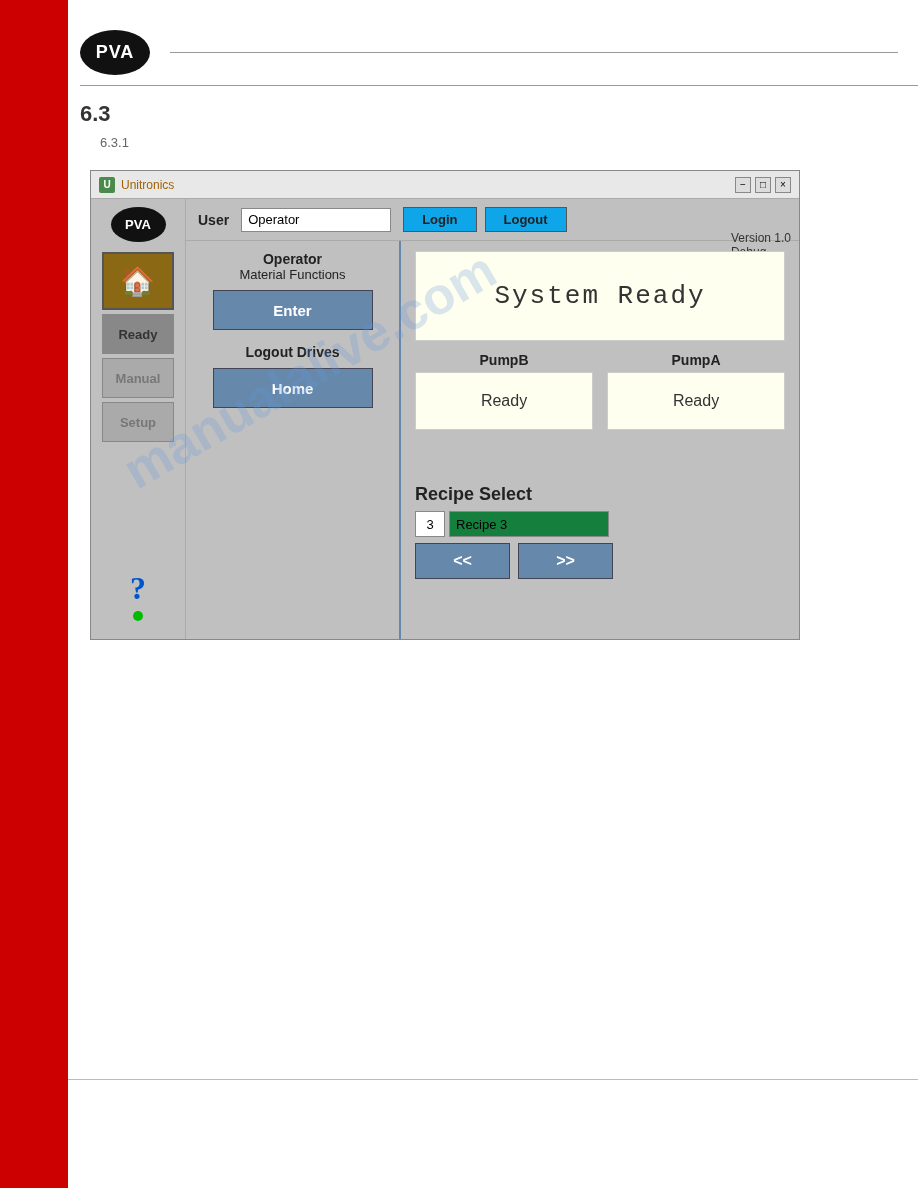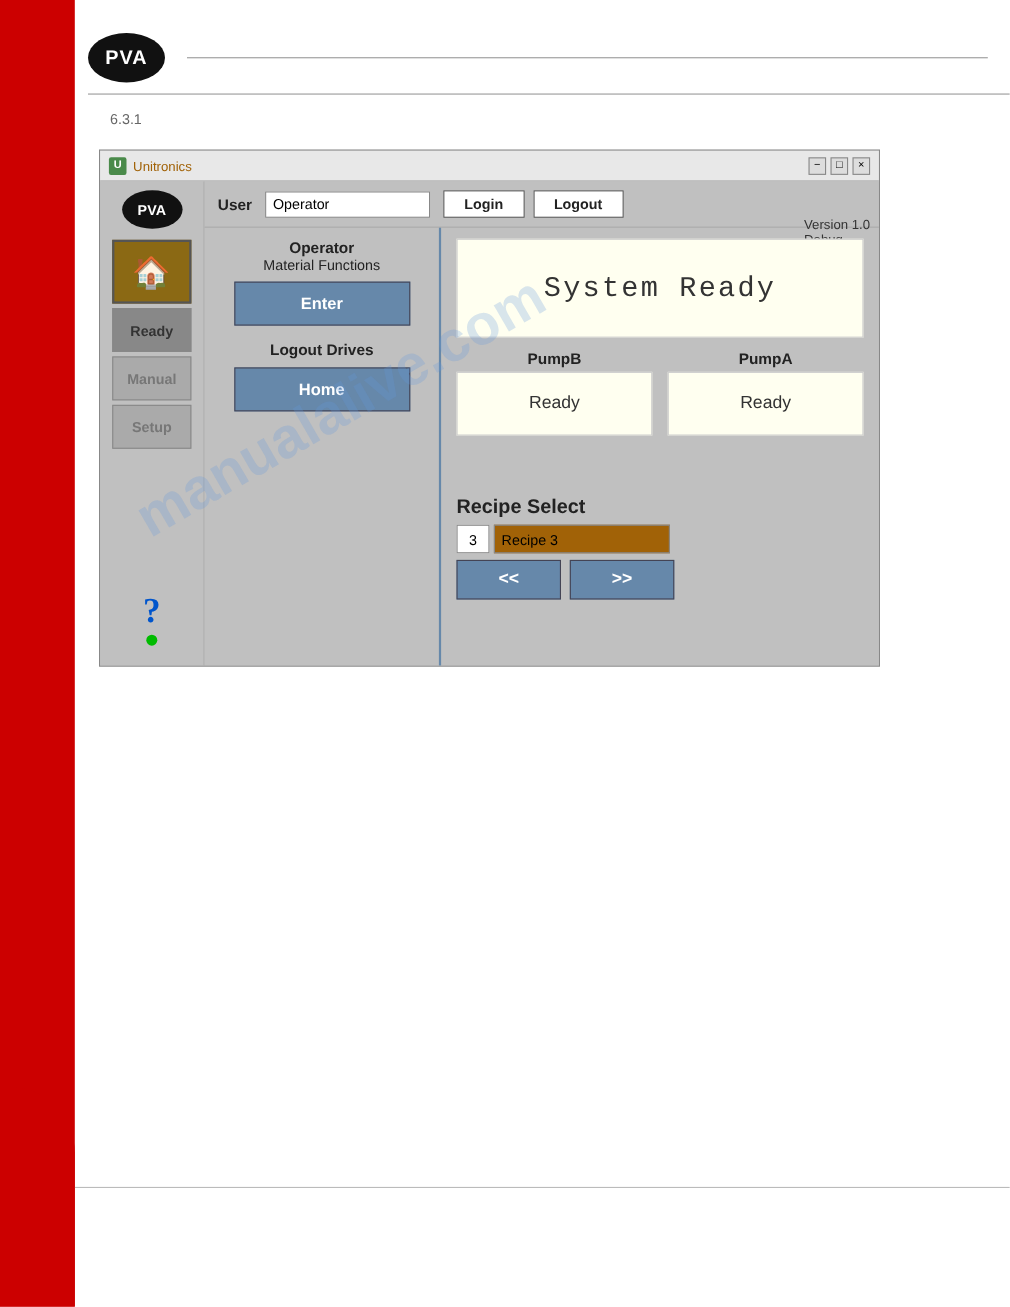--- a/index.html
+++ b/index.html
@@ -251,21 +251,21 @@
       border: 1px solid #888;
       padding: 2px 6px;
       font-size: 13px;
     }
     .user-btns {
       display: flex;
       gap: 8px;
     }
     .user-btn {
       padding: 4px 18px;
-      background: #ffffff;
+      background: #0ea5e9;
       border: 1px solid #555;
       font-size: 13px;
       font-weight: bold;
       color: #222;
       cursor: pointer;
     }
 
     
     .version-info {
       position: absolute;
@@ -397,21 +397,21 @@
       background: white;
       border: 1px solid #888;
       display: flex;
       align-items: center;
       justify-content: center;
       font-size: 13px;
     }
     .recipe-name {
       width: 160px;
       height: 26px;
-      background: #a16207;
+      background: #15803d;
       border: 1px solid #888;
       padding: 2px 6px;
       font-size: 13px;
     }
     .recipe-nav-row {
       display: flex;
       gap: 8px;
     }
     .recipe-nav-btn {
       width: 95px;
@@ -462,20 +462,21 @@
 
 <div class="page-content">
 
   <div class="header">
     <div class="pva-logo">
       <span>PVA</span>
     </div>
     <div class="header-line"></div>
   </div>
 
+  <div class="section-heading">6.3</div>
   <div class="sub-heading">6.3.1</div>
 
   <div class="unitronics-window">
 
     <div class="title-bar">
       <div class="title-bar-icon">
         <span>U</span>
       </div>
       <span class="title-bar-title">Unitronics</span>
       <div class="title-bar-controls">

